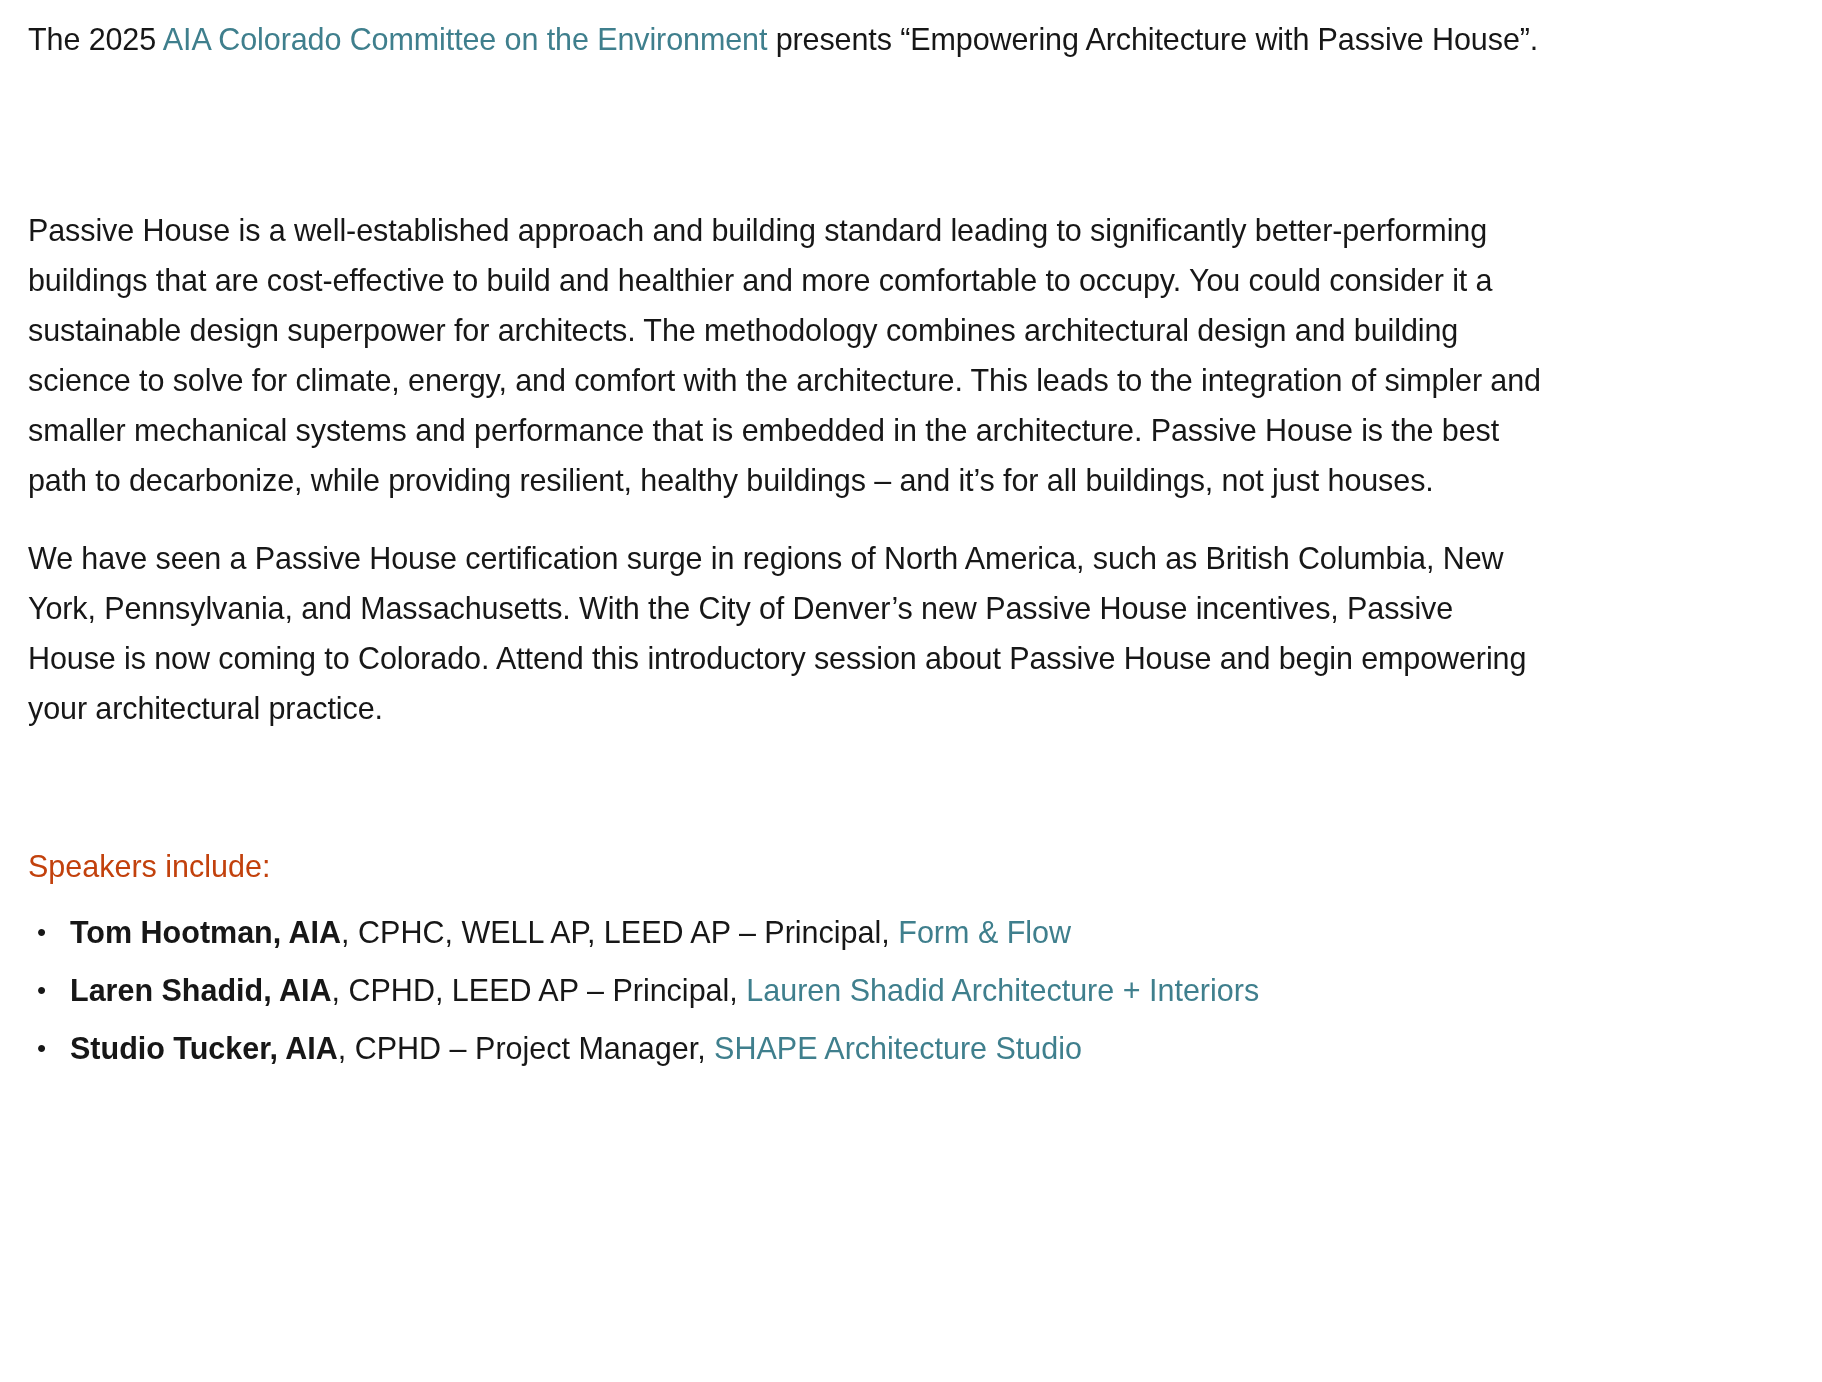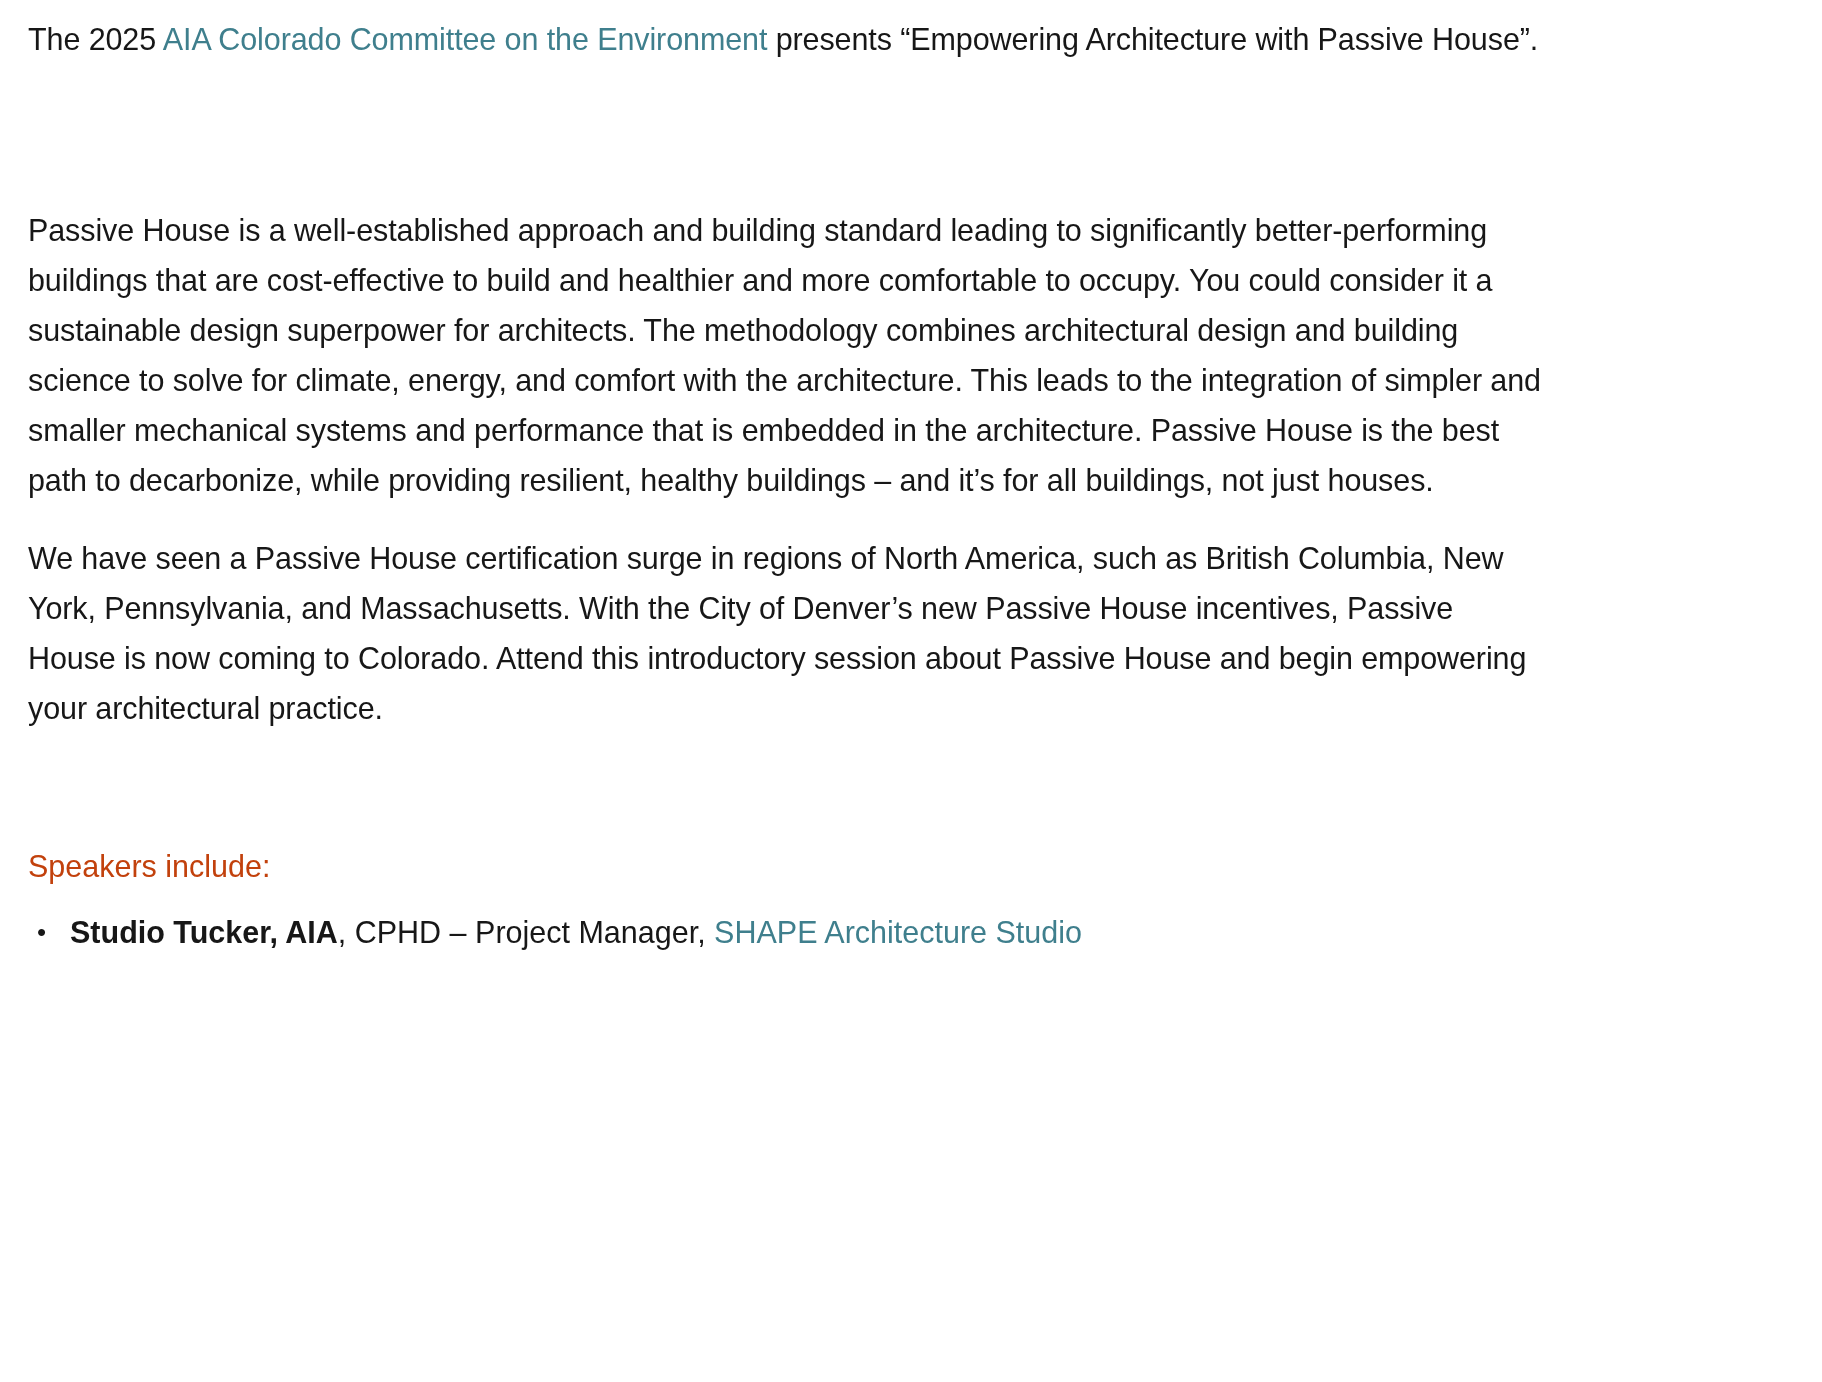--- a/index.html
+++ b/index.html
@@ -99,16 +99,18 @@
 
   <p class="para">We have seen a Passive House certification surge in regions of North America, such as British Columbia, New York, Pennsylvania, and Massachusetts. With the City of Denver’s new Passive House incentives, Passive House is now coming to Colorado. Attend this introductory session about Passive House and begin empowering your architectural practice.</p>
 
   <div class="gap-speakers-top"></div>
 
   <p class="speakers-label">Speakers include:</p>
 
   <div class="gap-speakers-bottom"></div>
 
   <ul class="speakers">
+    <li><span class="name">Tom Hootman, AIA</span><span>, CPHC, WELL AP, LEED AP – Principal, </span><a class="link" href="#">Form &amp; Flow</a></li>
+    <li><span class="name">Laren Shadid, AIA</span><span>, CPHD, LEED AP – Principal, </span><a class="link" href="#">Lauren Shadid Architecture + Interiors</a></li>
     <li><span class="name">Studio Tucker, AIA</span><span>, CPHD – Project Manager, </span><a class="link" href="#">SHAPE Architecture Studio</a></li>
   </ul>
 
 </div>
 
 </body></html>

